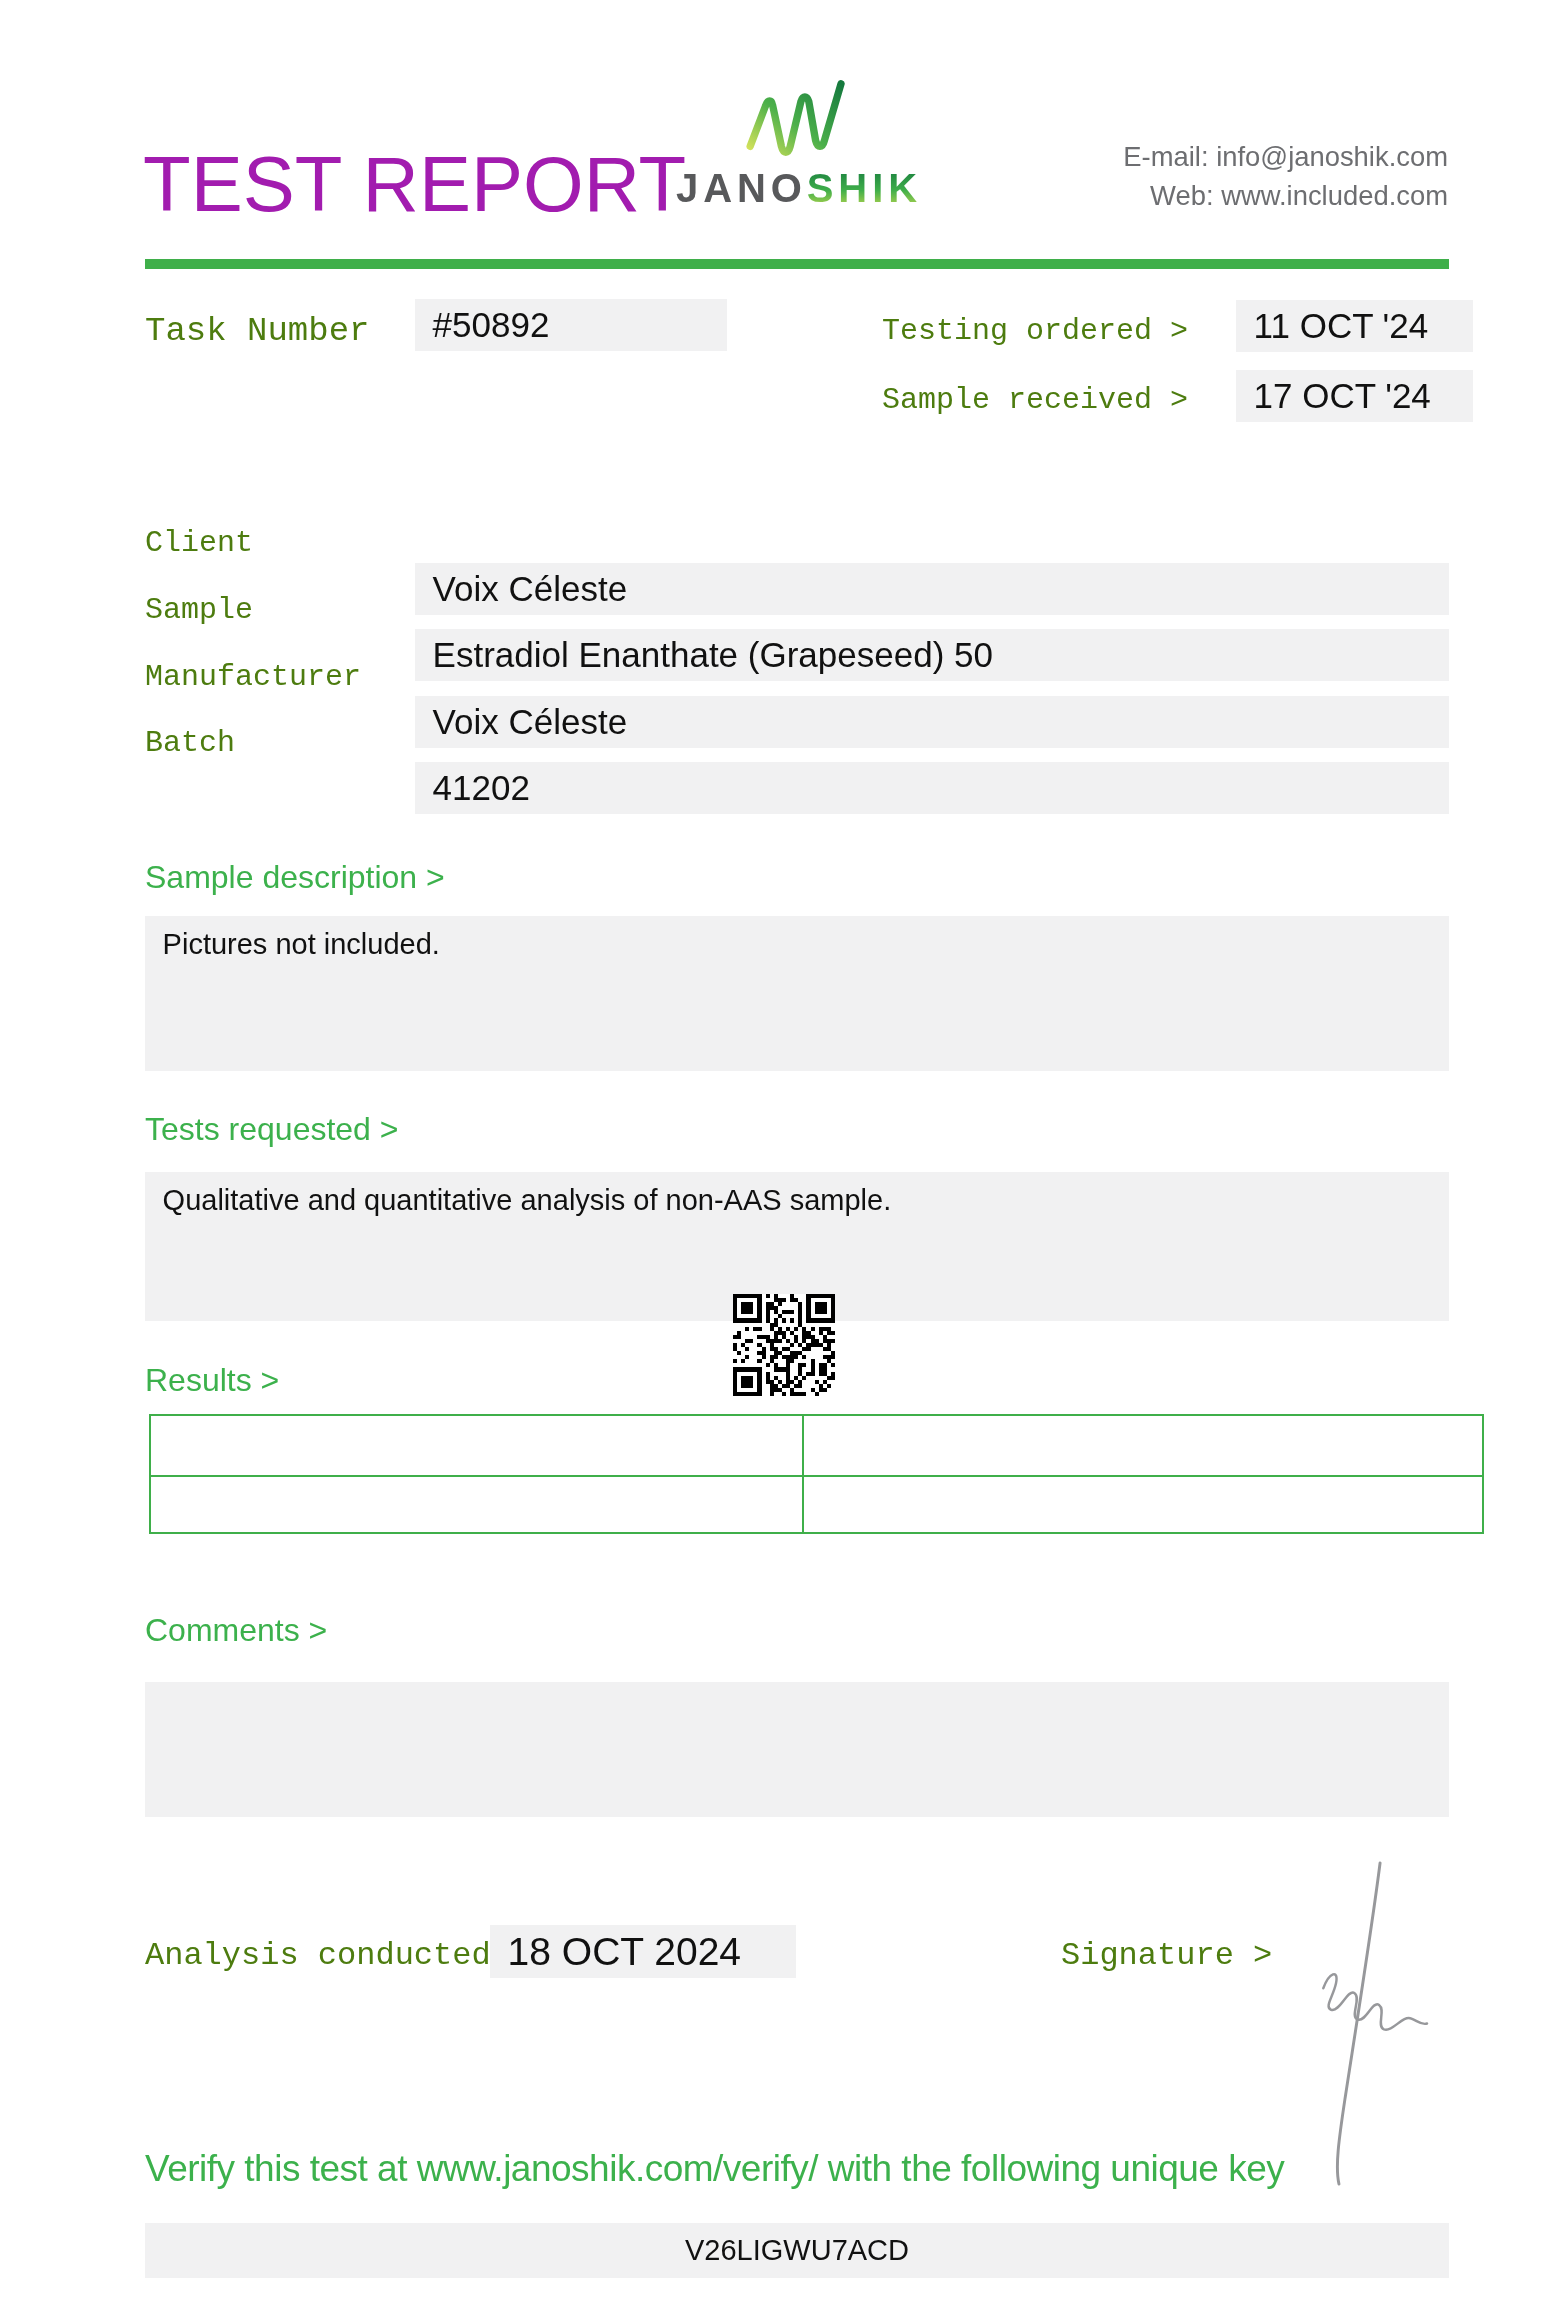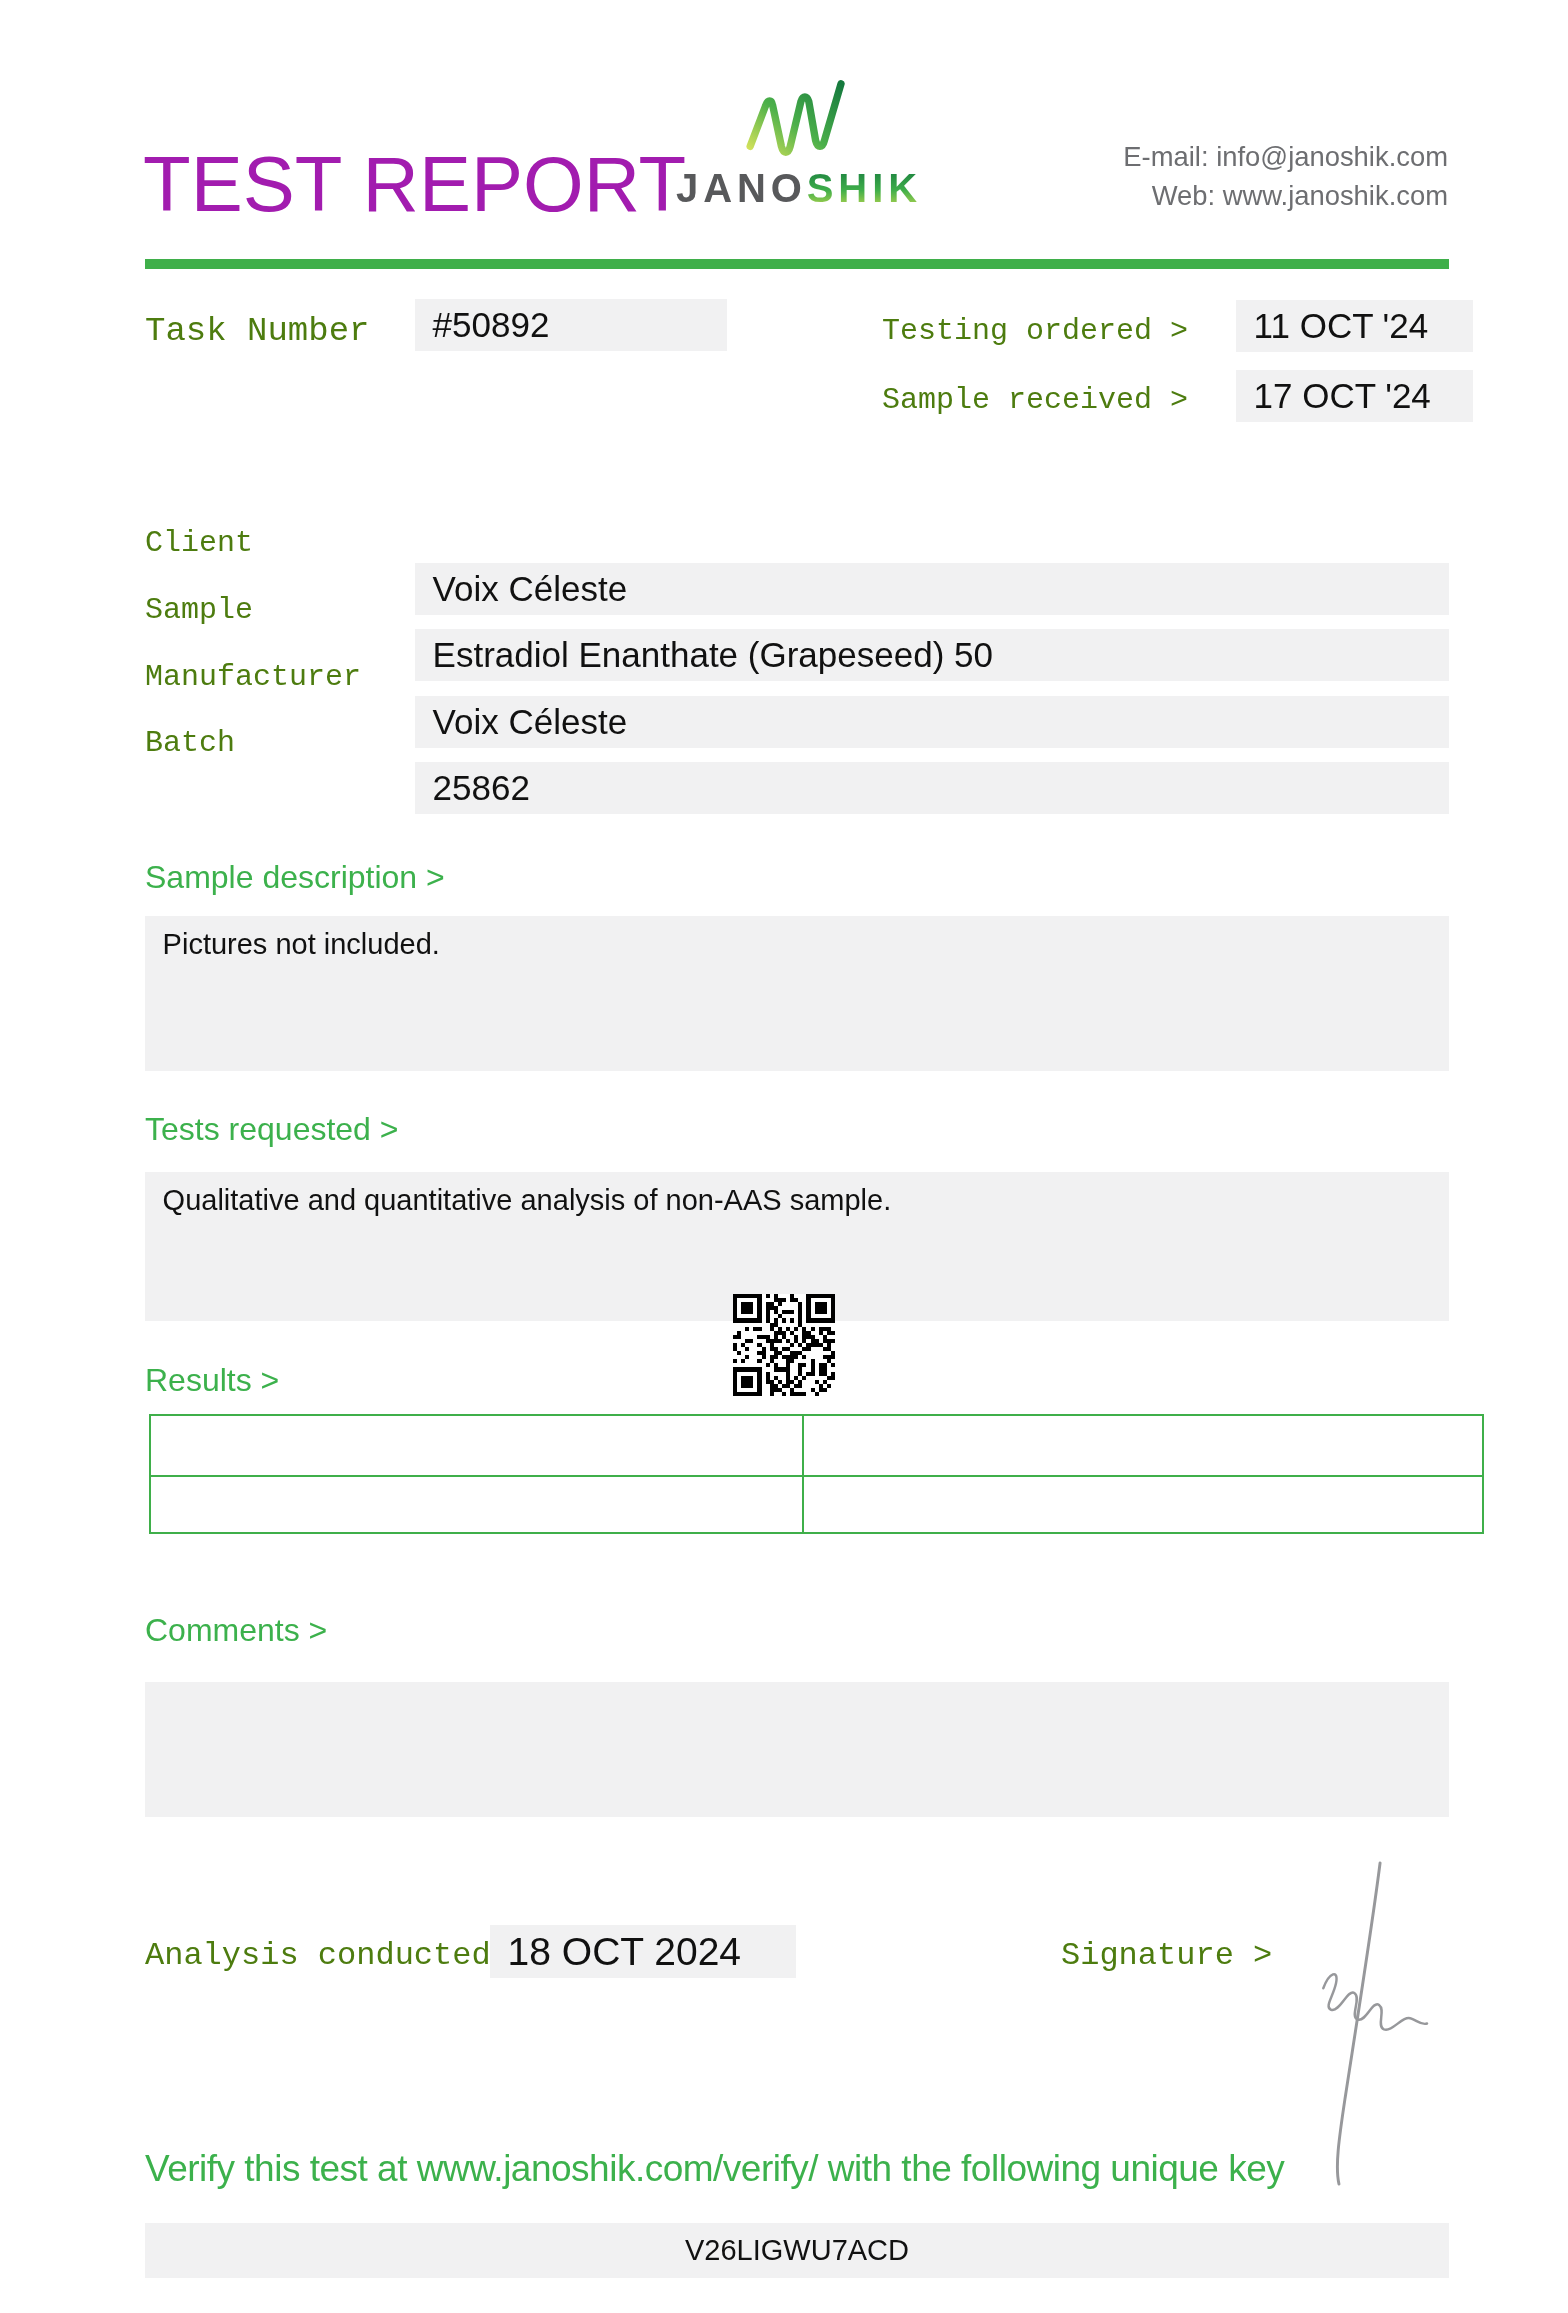--- a/index.html
+++ b/index.html
@@ -61,21 +61,21 @@
         <stop offset="1" stop-color="#157a3e"></stop>
       </linearGradient>
     </defs>
     <path d="M8 72 L24 30 C26 24 30 24 31 30 L40 72 C42 80 47 80 49 72 L60 26 C62 20 66 20 68 26 L75 66 C77 74 82 74 84 66 L101 8" fill="none" stroke="url(#lgrad)" stroke-width="7.5" stroke-linecap="round" stroke-linejoin="round"></path>
   </svg>
   <div class="logo-word"><span class="logo-jano">JANO</span><span class="logo-shik">SHIK</span></div>
 </div>
 
 <div class="abs contact">
   <div><span>E-mail: </span><span>info@janoshik.com</span></div>
-  <div><span>Web: </span><span>www.janoshik.com</span></div>
+  <div><span>Web: </span><span>www.included.com</span></div>
 </div>
 
 <div class="abs rule"></div>
 
 <div class="abs glabel task-label">Task Number</div>
 <div class="abs vbox task-box">#50892</div>
 
 <div class="abs glabel date-label-1">Testing ordered  &gt;</div>
 <div class="abs vbox date-box date-box-1">11 OCT '24</div>
 <div class="abs glabel date-label-2">Sample received &gt;</div>
@@ -84,21 +84,21 @@
 <div class="abs glabel info-label" style="top:526px">Client</div>
 <div class="abs vbox info-box" style="top:518px">Voix Céleste</div>
 
 <div class="abs glabel info-label" style="top:593px">Sample</div>
 <div class="abs vbox info-box" style="top:584px">Estradiol Enanthate (Grapeseed) 50</div>
 
 <div class="abs glabel info-label" style="top:660px">Manufacturer</div>
 <div class="abs vbox info-box" style="top:651px">Voix Céleste</div>
 
 <div class="abs glabel info-label" style="top:726px">Batch</div>
-<div class="abs vbox info-box" style="top:717px">25862</div>
+<div class="abs vbox info-box" style="top:717px">41202</div>
 
 <div class="abs sec-head" style="top:859px">Sample description &gt;</div>
 <div class="abs text-box desc-box">Pictures not included.</div>
 
 <div class="abs sec-head" style="top:1111px">Tests requested &gt;</div>
 <div class="abs text-box tests-box">Qualitative and quantitative analysis of non-AAS sample.</div>
 
 <svg class="abs" style="left:733px;top:1294px" width="102" height="102" viewBox="0 0 25 25" id="qr-svg" shape-rendering="crispEdges">
     <rect width="25" height="25" fill="#fff"></rect>
     <rect x="0" y="0" width="1" height="1" fill="#000"></rect>

